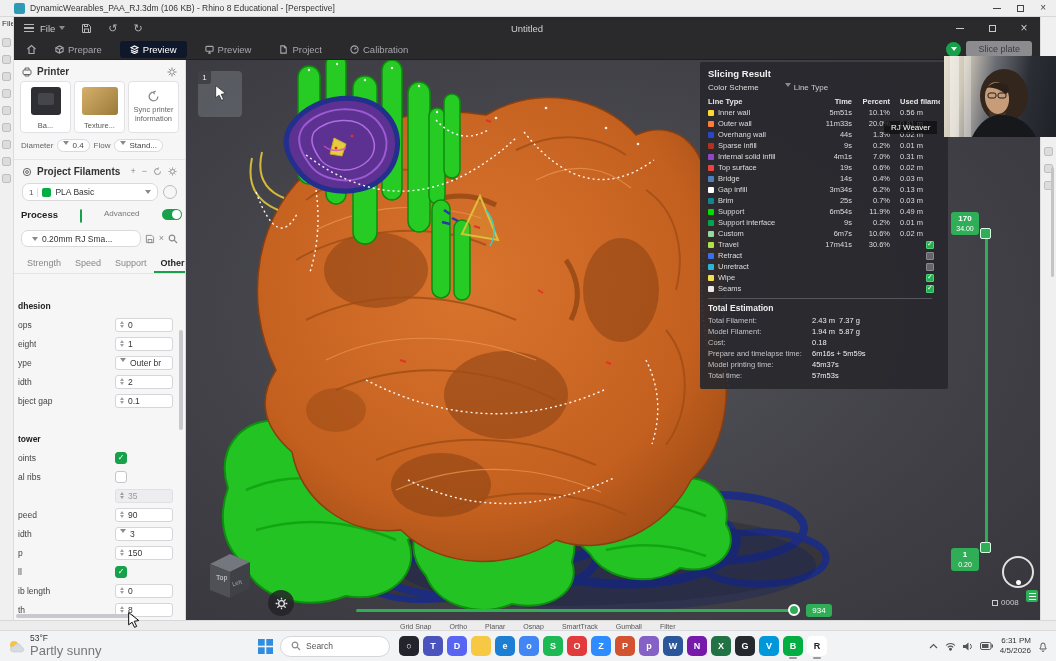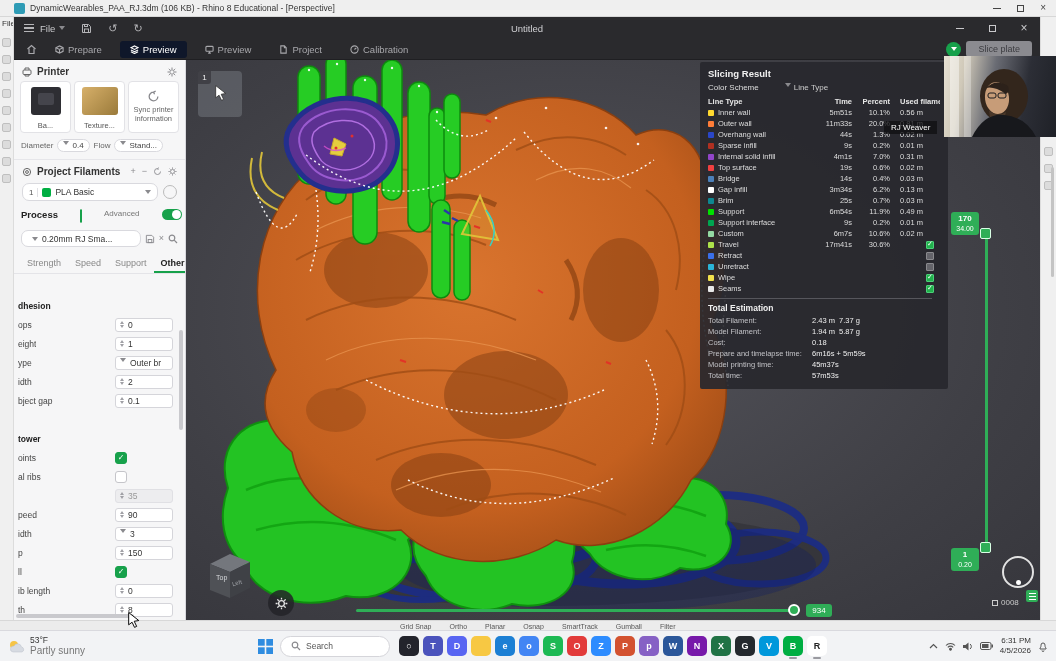--- a/index.html
+++ b/index.html
@@ -150,21 +150,21 @@
 
   
   #webcam{position:absolute;left:944px;top:56px;width:112px;height:81px;z-index:40;overflow:hidden;background:linear-gradient(100deg,#e8e2d4 0%,#cfc8b8 18%,#6a6c74 42%,#2c2e36 70%,#1f2127 100%)}
   #nametag{position:absolute;left:884px;top:121px;z-index:41;background:rgba(15,15,18,.75);color:#fff;font-size:8px;padding:2px 7px}
 
   
   #taskbar{position:absolute;left:0;bottom:0;width:100%;height:31px;background:#f2f3f5;border-top:1px solid #d9d9de;z-index:60;display:flex;align-items:center}
   .weather{display:flex;align-items:center;gap:5px;padding-left:8px;width:150px}
   .w-text{display:flex;flex-direction:column;line-height:1.2}
   .w-temp{font-size:8.5px;color:#333}
-  .w-cond{font-size:10px;color:#777}
+  .w-cond{font-size:13px;color:#777}
   .tb-center{display:flex;align-items:center;gap:7px;position:absolute;left:258px}
   .search-pill{display:flex;align-items:center;gap:5px;background:#fff;border:1px solid #d5d5da;border-radius:12px;height:21px;padding:0 10px;width:110px;font-size:8.5px;color:#555}
   .apps{display:flex;gap:4px;margin-left:2px}
   .app{width:20px;height:20px;border-radius:5px;display:flex;align-items:center;justify-content:center;font-size:9px;font-weight:bold;position:relative;color:#fff}
   .app .dash{position:absolute;bottom:-3px;left:6px;width:8px;height:2px;border-radius:1px;background:#9a9aa0;opacity:0}
   .app.run .dash{opacity:1}
   .tray{margin-left:auto;display:flex;align-items:center;gap:7px;padding-right:8px}
   .tray-time{display:flex;flex-direction:column;align-items:flex-end;font-size:8px;color:#333;line-height:1.25}
   #cursor{position:absolute;left:128px;top:612px;z-index:70}
 </style>

